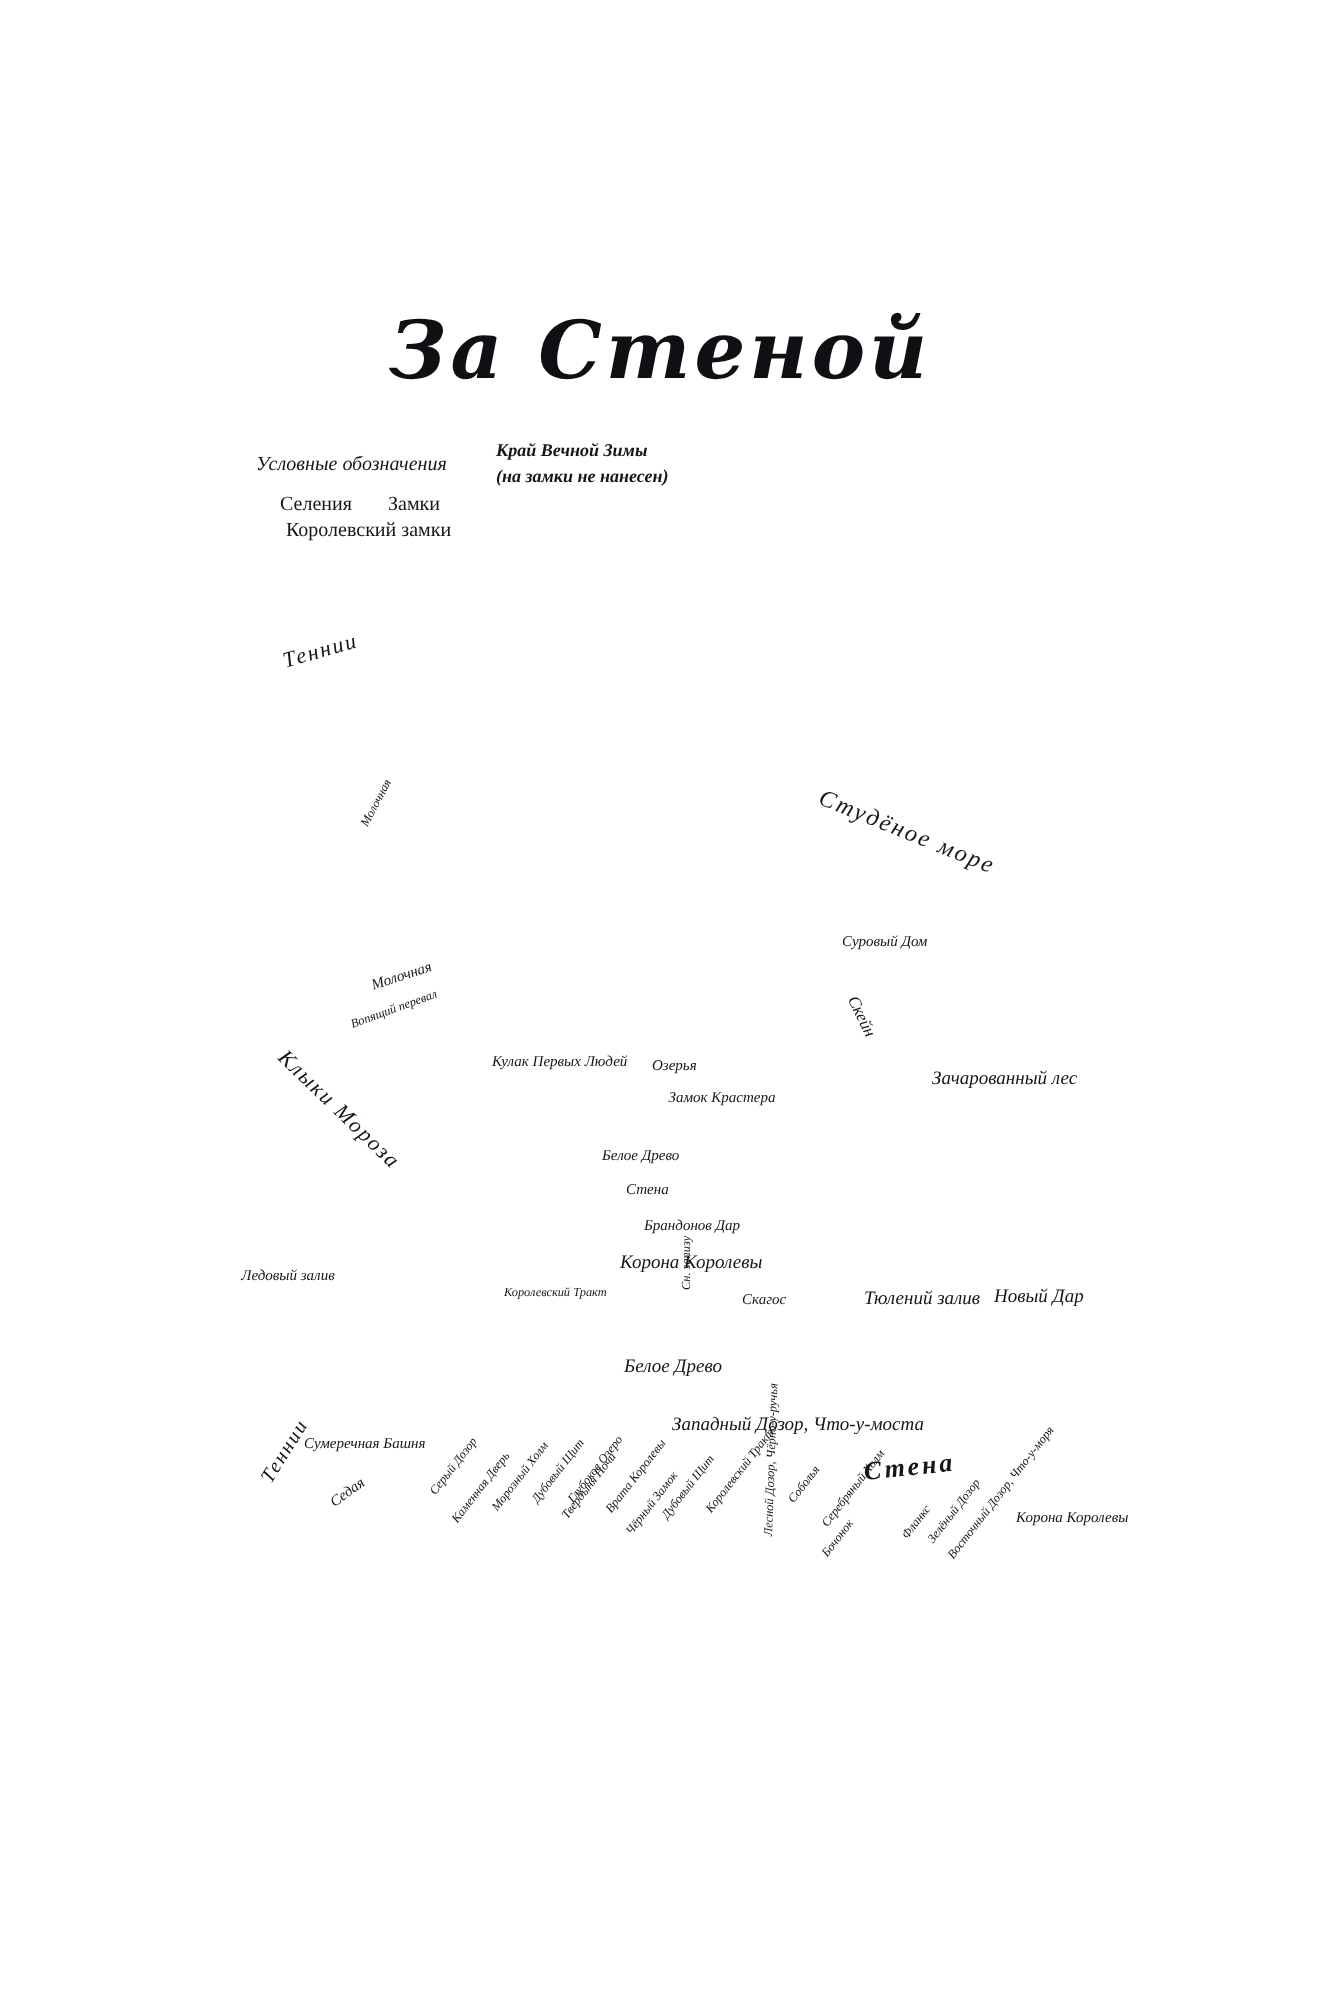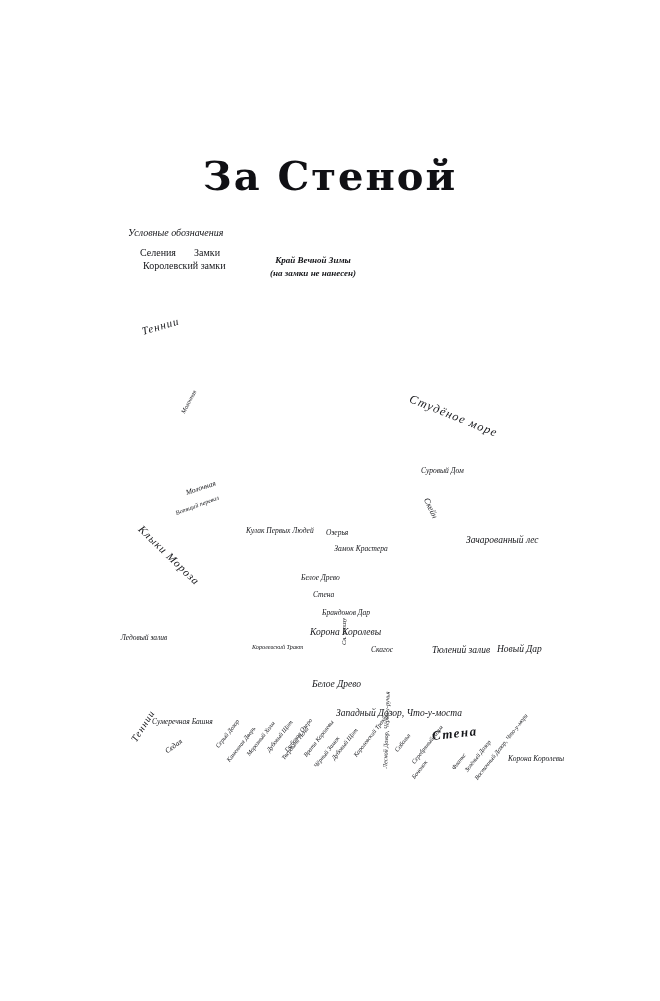--- a/index.html
+++ b/index.html
@@ -29,40 +29,39 @@
     line-height: 1.05;
     color: #15161a;
   }
   #map-title {
     position: absolute;
     left: 0;
     top: 152px;
     width: 660px;
     text-align: center;
     font-family: "DejaVu Serif", serif;
+    font-style: italic;
     font-weight: 700;
     font-size: 40px;
     letter-spacing: 2px;
     color: #101014;
   }
   .legend-title {
     font-size: 10px;
     font-style: italic;
   }
   .legend-entry {
     font-size: 10px;
     text-align: right;
   }
   .note {
     font-style: italic;
     font-weight: 700;
     font-size: 9px;
-    text-align: center;
     line-height: 1.35;
-    margin-top: 35px;
   }
   .sea {
     font-style: italic;
     font-size: 12px;
     letter-spacing: 1.2px;
   }
   .region {
     font-style: italic;
     font-size: 11px;
     letter-spacing: 1px;

